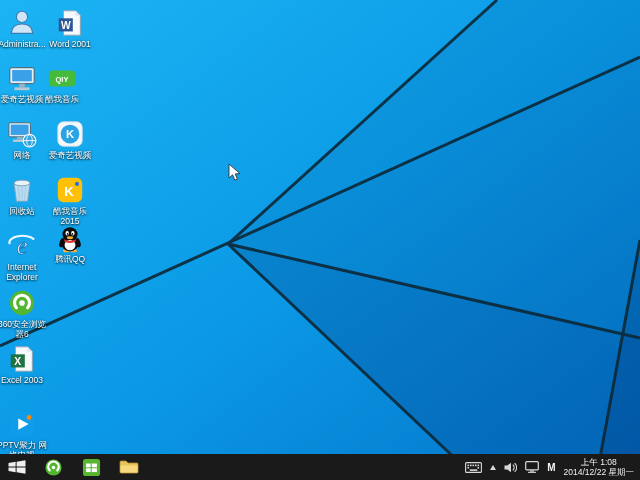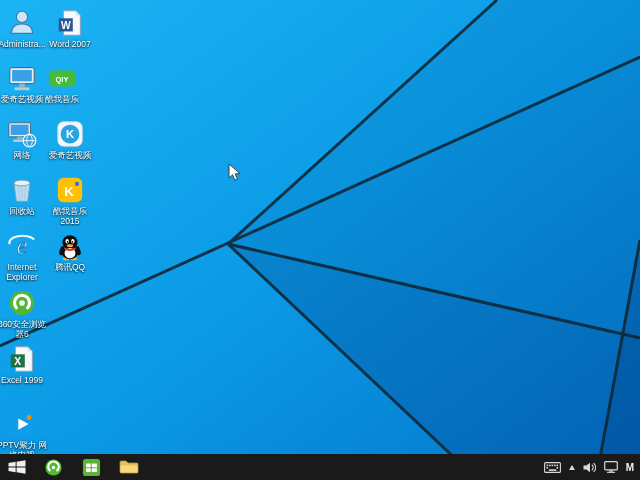--- a/index.html
+++ b/index.html
@@ -110,40 +110,40 @@
   <div class="icon-label">360安全浏览器6</div>
 </div>
 
 <div class="icon-cell" style="left:-4px;top:344px">
   <svg class="icon-img" viewBox="0 0 32 32">
     <path d="M9 3 h13 l5 5 v21 H9 Z" fill="#f7fafc" stroke="#8fa3b0"></path>
     <path d="M22 3 l5 5 h-5 Z" fill="#d7e2ea"></path>
     <rect x="4" y="11" width="15" height="14" fill="#207245"></rect>
     <text x="11.5" y="22" text-anchor="middle" font-size="11" font-weight="bold" fill="#fff" font-family="Liberation Sans, sans-serif">X</text>
   </svg>
-  <div class="icon-label">Excel 1999</div>
+  <div class="icon-label">Excel 2003</div>
 </div>
 
 <div class="icon-cell" style="left:-4px;top:409px">
   <svg class="icon-img" viewBox="0 0 32 32">
     <rect x="3" y="3" width="26" height="26" rx="6" fill="#0f9ce8"></rect>
     <path d="M12 10 L23 16 L12 22 Z" fill="#fff"></path>
     <circle cx="23.5" cy="9" r="2.5" fill="#ff8a00"></circle>
   </svg>
   <div class="icon-label">PPTV聚力 网络电视</div>
 </div>
 
 <div class="icon-cell" style="left:44px;top:8px">
   <svg class="icon-img" viewBox="0 0 32 32">
     <path d="M9 3 h13 l5 5 v21 H9 Z" fill="#f7fafc" stroke="#8fa3b0"></path>
     <path d="M22 3 l5 5 h-5 Z" fill="#d7e2ea"></path>
     <rect x="4" y="11" width="15" height="14" fill="#2b5797"></rect>
     <text x="11.5" y="22" text-anchor="middle" font-size="11" font-weight="bold" fill="#fff" font-family="Liberation Sans, sans-serif">W</text>
   </svg>
-  <div class="icon-label">Word 2007</div>
+  <div class="icon-label">Word 2001</div>
 </div>
 
 <div class="icon-cell" style="left:36px;top:63px">
   <svg class="icon-img" viewBox="0 0 32 32">
     <rect x="2" y="8" width="28" height="17" rx="4" fill="#46ba3a"></rect>
     <text x="16" y="20" text-anchor="middle" font-size="8" font-weight="bold" fill="#fff" font-family="Liberation Sans, sans-serif">QIY</text>
   </svg>
   <div class="icon-label">酷我音乐</div>
 </div>
 
@@ -158,21 +158,21 @@
 
 <div class="icon-cell" style="left:44px;top:175px">
   <svg class="icon-img" viewBox="0 0 32 32">
     <rect x="3" y="3" width="26" height="26" rx="6" fill="#ffc107"></rect>
     <text x="15" y="22" text-anchor="middle" font-size="14" font-weight="bold" fill="#fff" font-family="Liberation Sans, sans-serif">K</text>
     <circle cx="23.5" cy="9.5" r="2.2" fill="#2b6fd4"></circle>
   </svg>
   <div class="icon-label">酷我音乐 2015</div>
 </div>
 
-<div class="icon-cell" style="left:44px;top:231px">
+<div class="icon-cell" style="left:44px;top:223px">
   <svg class="icon-img" viewBox="0 0 32 32">
     <ellipse cx="7.5" cy="21" rx="2.6" ry="5" fill="#0d0d0d" transform="rotate(18 7.5 21)"></ellipse>
     <ellipse cx="24.5" cy="21" rx="2.6" ry="5" fill="#0d0d0d" transform="rotate(-18 24.5 21)"></ellipse>
     <ellipse cx="12" cy="29.5" rx="3.5" ry="1.7" fill="#f7b232"></ellipse>
     <ellipse cx="20" cy="29.5" rx="3.5" ry="1.7" fill="#f7b232"></ellipse>
     <ellipse cx="16" cy="12" rx="8" ry="7.5" fill="#0d0d0d"></ellipse>
     <ellipse cx="16" cy="22" rx="9" ry="8" fill="#0d0d0d"></ellipse>
     <ellipse cx="16" cy="23.5" rx="5.8" ry="5.5" fill="#fff"></ellipse>
     <ellipse cx="13" cy="11" rx="1.8" ry="2.4" fill="#fff"></ellipse>
     <ellipse cx="19" cy="11" rx="1.8" ry="2.4" fill="#fff"></ellipse>
@@ -251,14 +251,18 @@
     </svg>
 
     <svg viewBox="0 0 14 12" width="14" height="12">
       <rect x="0.7" y="0.7" width="12.6" height="8.2" rx="1" fill="none" stroke="#d9d9d9" stroke-width="1.2"></rect>
       <rect x="5" y="9.4" width="4" height="1.2" fill="#d9d9d9"></rect>
       <rect x="3" y="10.8" width="8" height="1.1" fill="#d9d9d9"></rect>
     </svg>
 
     <span class="tray-ime">M</span>
 
+    <div class="tray-clock">
+      <div>上午 1:08</div>
+      <div>2014/12/22 星期一</div>
+    </div>
   </div>
 </div>
 
 </body></html>

